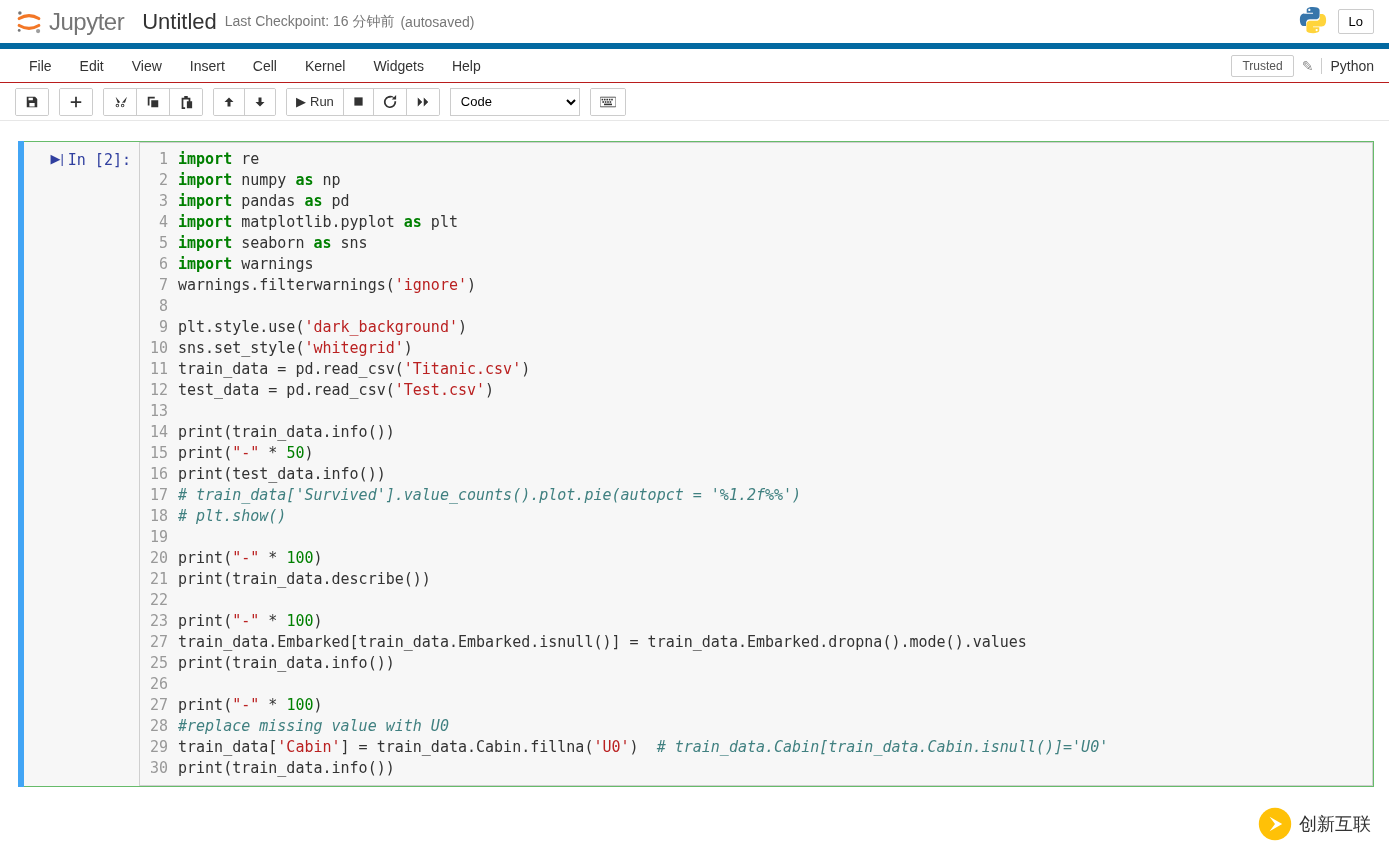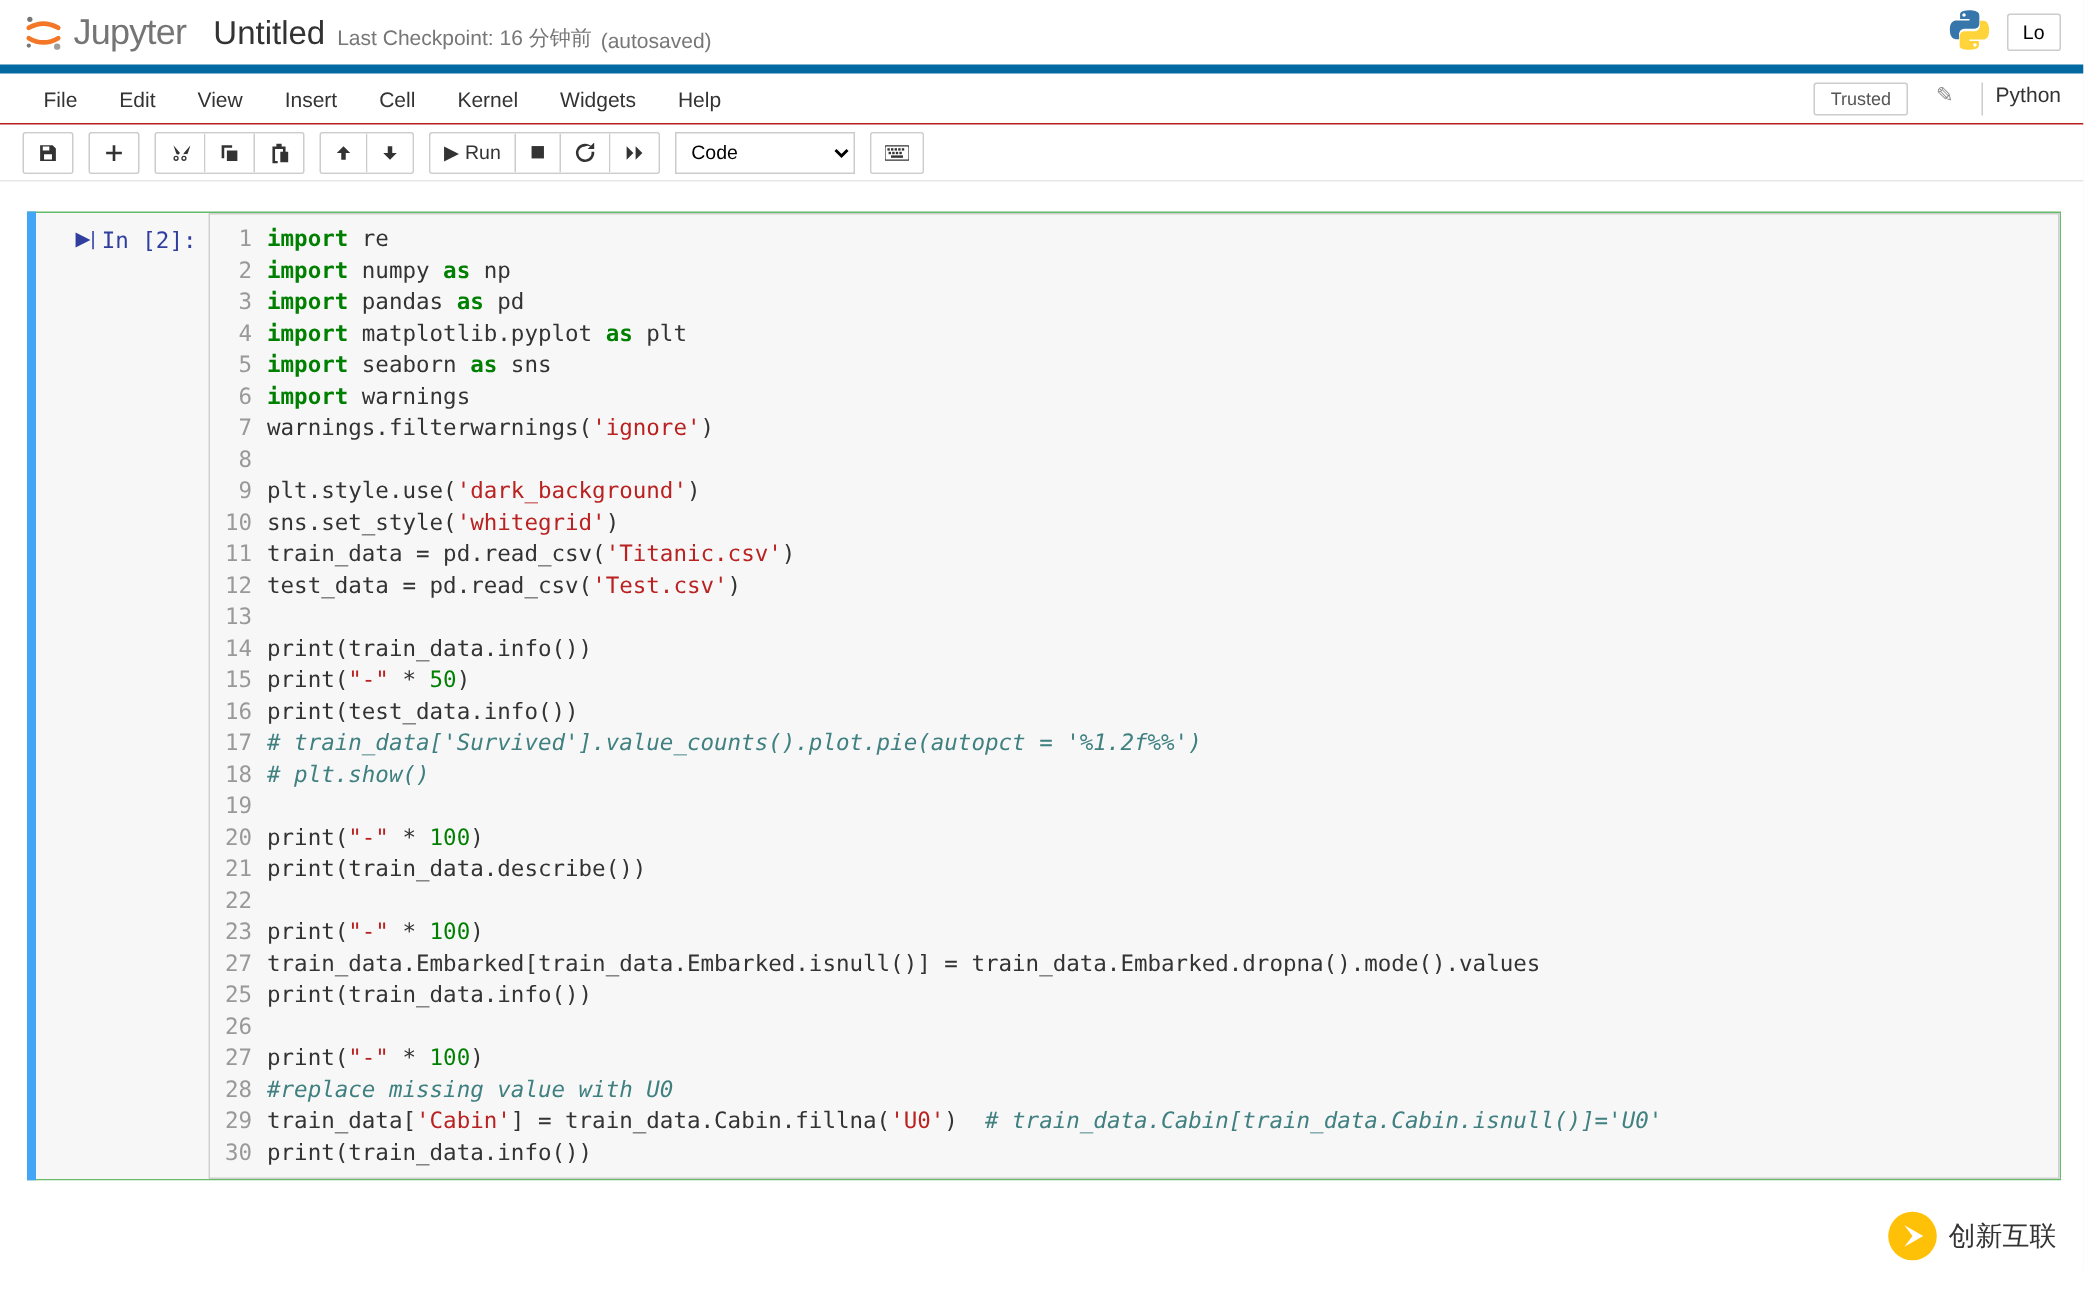--- a/index.html
+++ b/index.html
@@ -1,41 +1,41 @@
 <!DOCTYPE html>
 <html><head>
 <meta charset="utf-8">
 <style>
   * { box-sizing: border-box; margin: 0; padding: 0; }
   body { font-family: "Helvetica Neue", Helvetica, Arial, sans-serif; font-size: 14px; color: #333; background: #fff; overflow-x: hidden; }
   .header { display: flex; align-items: center; padding: 5px 15px 5px 15px; border-bottom: 6px solid #0369a1; }
   .logo { display: flex; align-items: center; }
   .logo svg { width: 28px; height: 28px; margin-right: 6px; }
   .logo-text { font-size: 24px; color: #757575; font-weight: normal; letter-spacing: -0.5px; }
-  .title-area { margin-left: 18px; display: flex; align-items: flex-end; }
+  .title-area { margin-left: 18px; display: flex; align-items: center; }
   .notebook-title { font-size: 22px; color: #333; font-weight: normal; }
   .checkpoint { font-size: 14px; color: #777; margin-left: 8px; }
   .autosave { font-size: 14px; color: #777; margin-left: 6px; }
   .header-right { margin-left: auto; display: flex; align-items: center; gap: 10px; }
   .python-logo svg { width: 30px; height: 30px; }
   .login-btn { border: 1px solid #ccc; padding: 4px 10px; background: #fff; color: #000000; border-radius: 2px; font-size: 13px; }
   
   .menubar { display: flex; align-items: center; padding: 0 15px; border-bottom: 1px solid #b91c1c; height: 34px; }
   .menu-item { padding: 6px 14px; color: #333; font-size: 14px; cursor: pointer; }
-  .menu-right { margin-left: auto; display: flex; gap: 19px; }
+  .menu-right { margin-left: auto; display: flex; align-items: center; gap: 8px; }
   .trusted-badge { border: 1px solid #ccc; padding: 3px 10px; font-size: 12px; color: #555; border-radius: 2px; }
   .edit-icon-small { color: #888; font-size: 14px; }
   .kernel-name { font-size: 14px; color: #333; padding-left: 8px; border-left: 1px solid #ccc; }
   
   .toolbar { display: flex; align-items: center; padding: 4px 15px; border-bottom: 1px solid #e7e7e7; height: 38px; gap: 4px; }
   .btn-group { display: flex; border: 1px solid #ccc; border-radius: 2px; overflow: hidden; margin-right: 6px; }
   .btn { background: #fff; border: none; border-right: 1px solid #ccc; padding: 5px 9px; font-size: 13px; cursor: pointer; display: flex; align-items: center; justify-content: center; min-width: 30px; height: 26px; color: #333; }
   .btn:last-child { border-right: none; }
   .run-btn { font-size: 13px; display: flex; align-items: center; gap: 4px; }
-  .cell-type-select { border: 1px solid #ccc; padding: 4px 6px; font-size: 13px; width: 120px; height: 28px; margin-right: 6px; background: #fff; }
+  .cell-type-select { border: 1px solid #ccc; padding: 4px 6px; font-size: 13px; width: 130px; height: 28px; margin-right: 6px; background: #fff; }
   
   .notebook-container { padding: 20px 15px 0 0; }
   .cell { display: flex; border: 1px solid #66BB6A; border-left: 1px solid #66BB6A; margin-left: 18px; position: relative; }
   .cell::before { content: ""; position: absolute; top: -1px; left: -1px; bottom: -1px; width: 6px; background: #42A5F5; }
   .prompt-area { width: 120px; padding: 9px 8px 0 0; text-align: right; display: flex; align-items: flex-start; justify-content: flex-end; gap:4px; background: #f7f7f7;}
   .run-cell-icon { color: #303F9F; font-size: 13px; }
   .prompt-label { color: #303F9F; font-family: monospace; font-size: 15px; }
   .input-area { flex: 1; border: 1px solid #cfcfcf; background: #f7f7f7; padding: 6px 0 6px 0; display: flex; }
   .gutter { width: 38px; text-align: right; padding-right: 10px; color: #999; font-family: monospace; font-size: 15px; line-height: 21px; user-select: none; }
   .code { flex: 1; font-family: monospace; font-size: 15px; line-height: 21px; white-space: pre; overflow-x: auto; }

